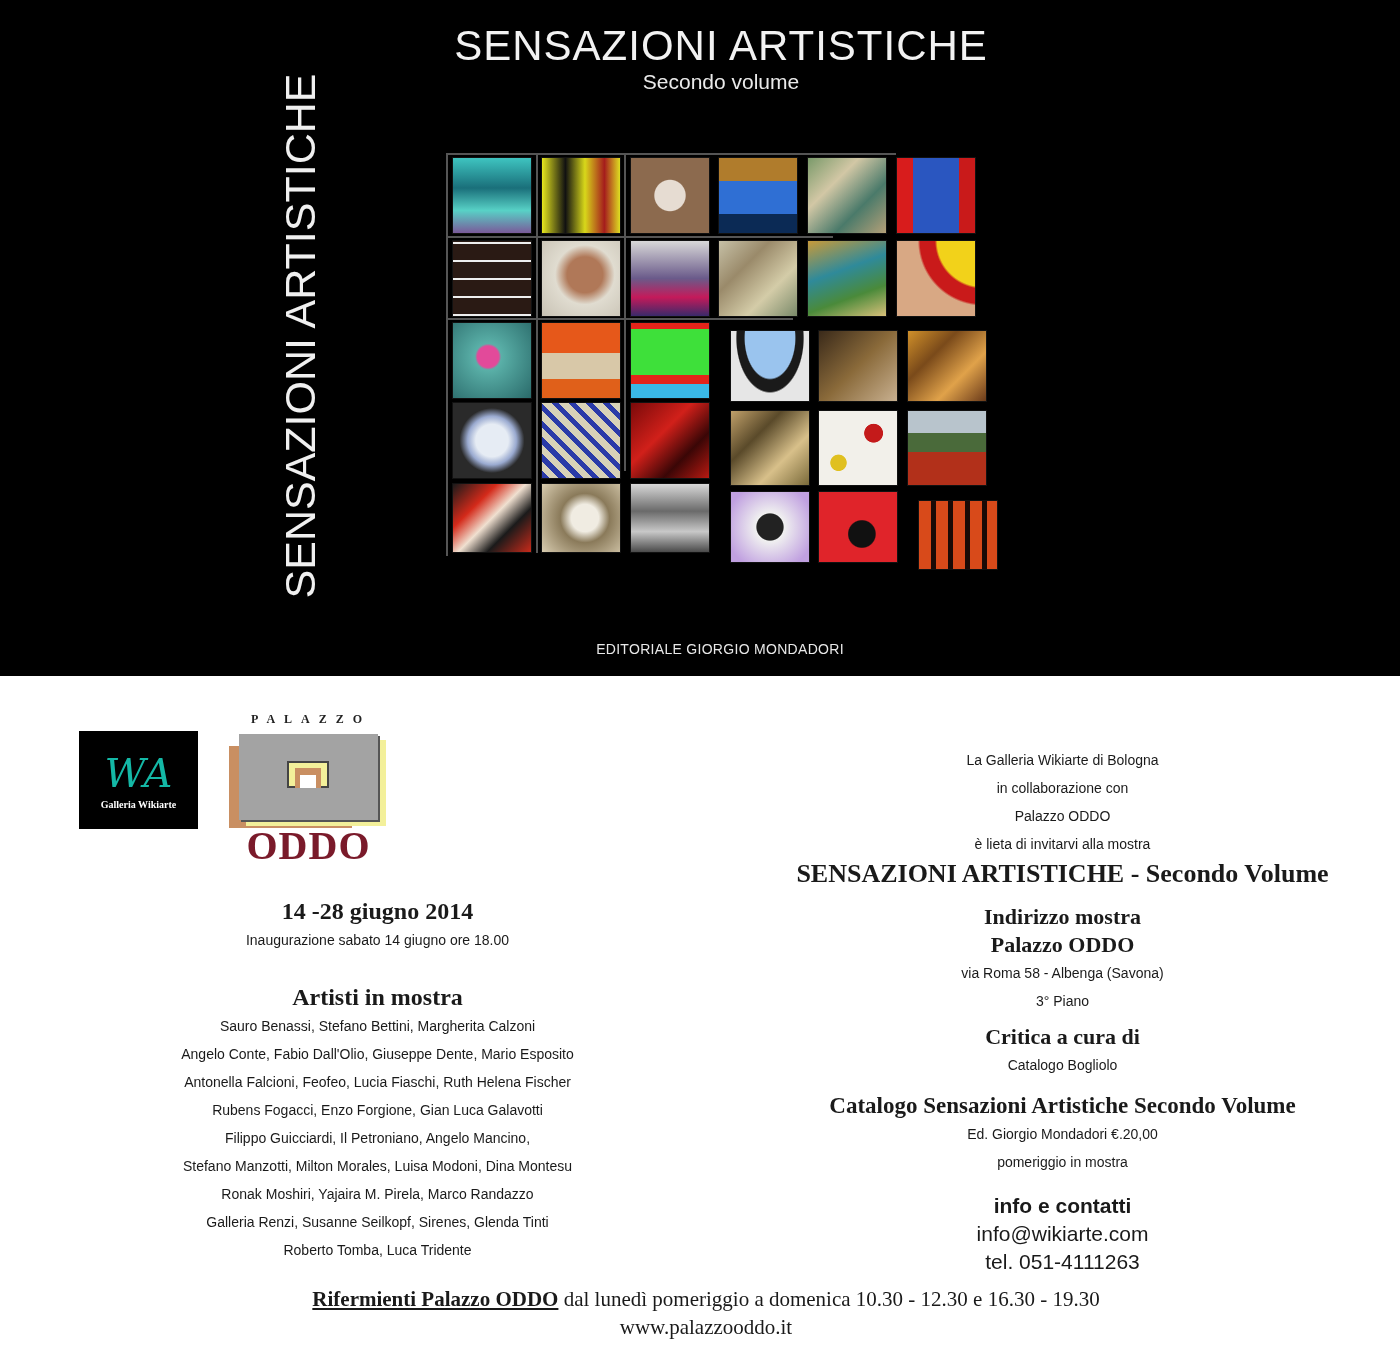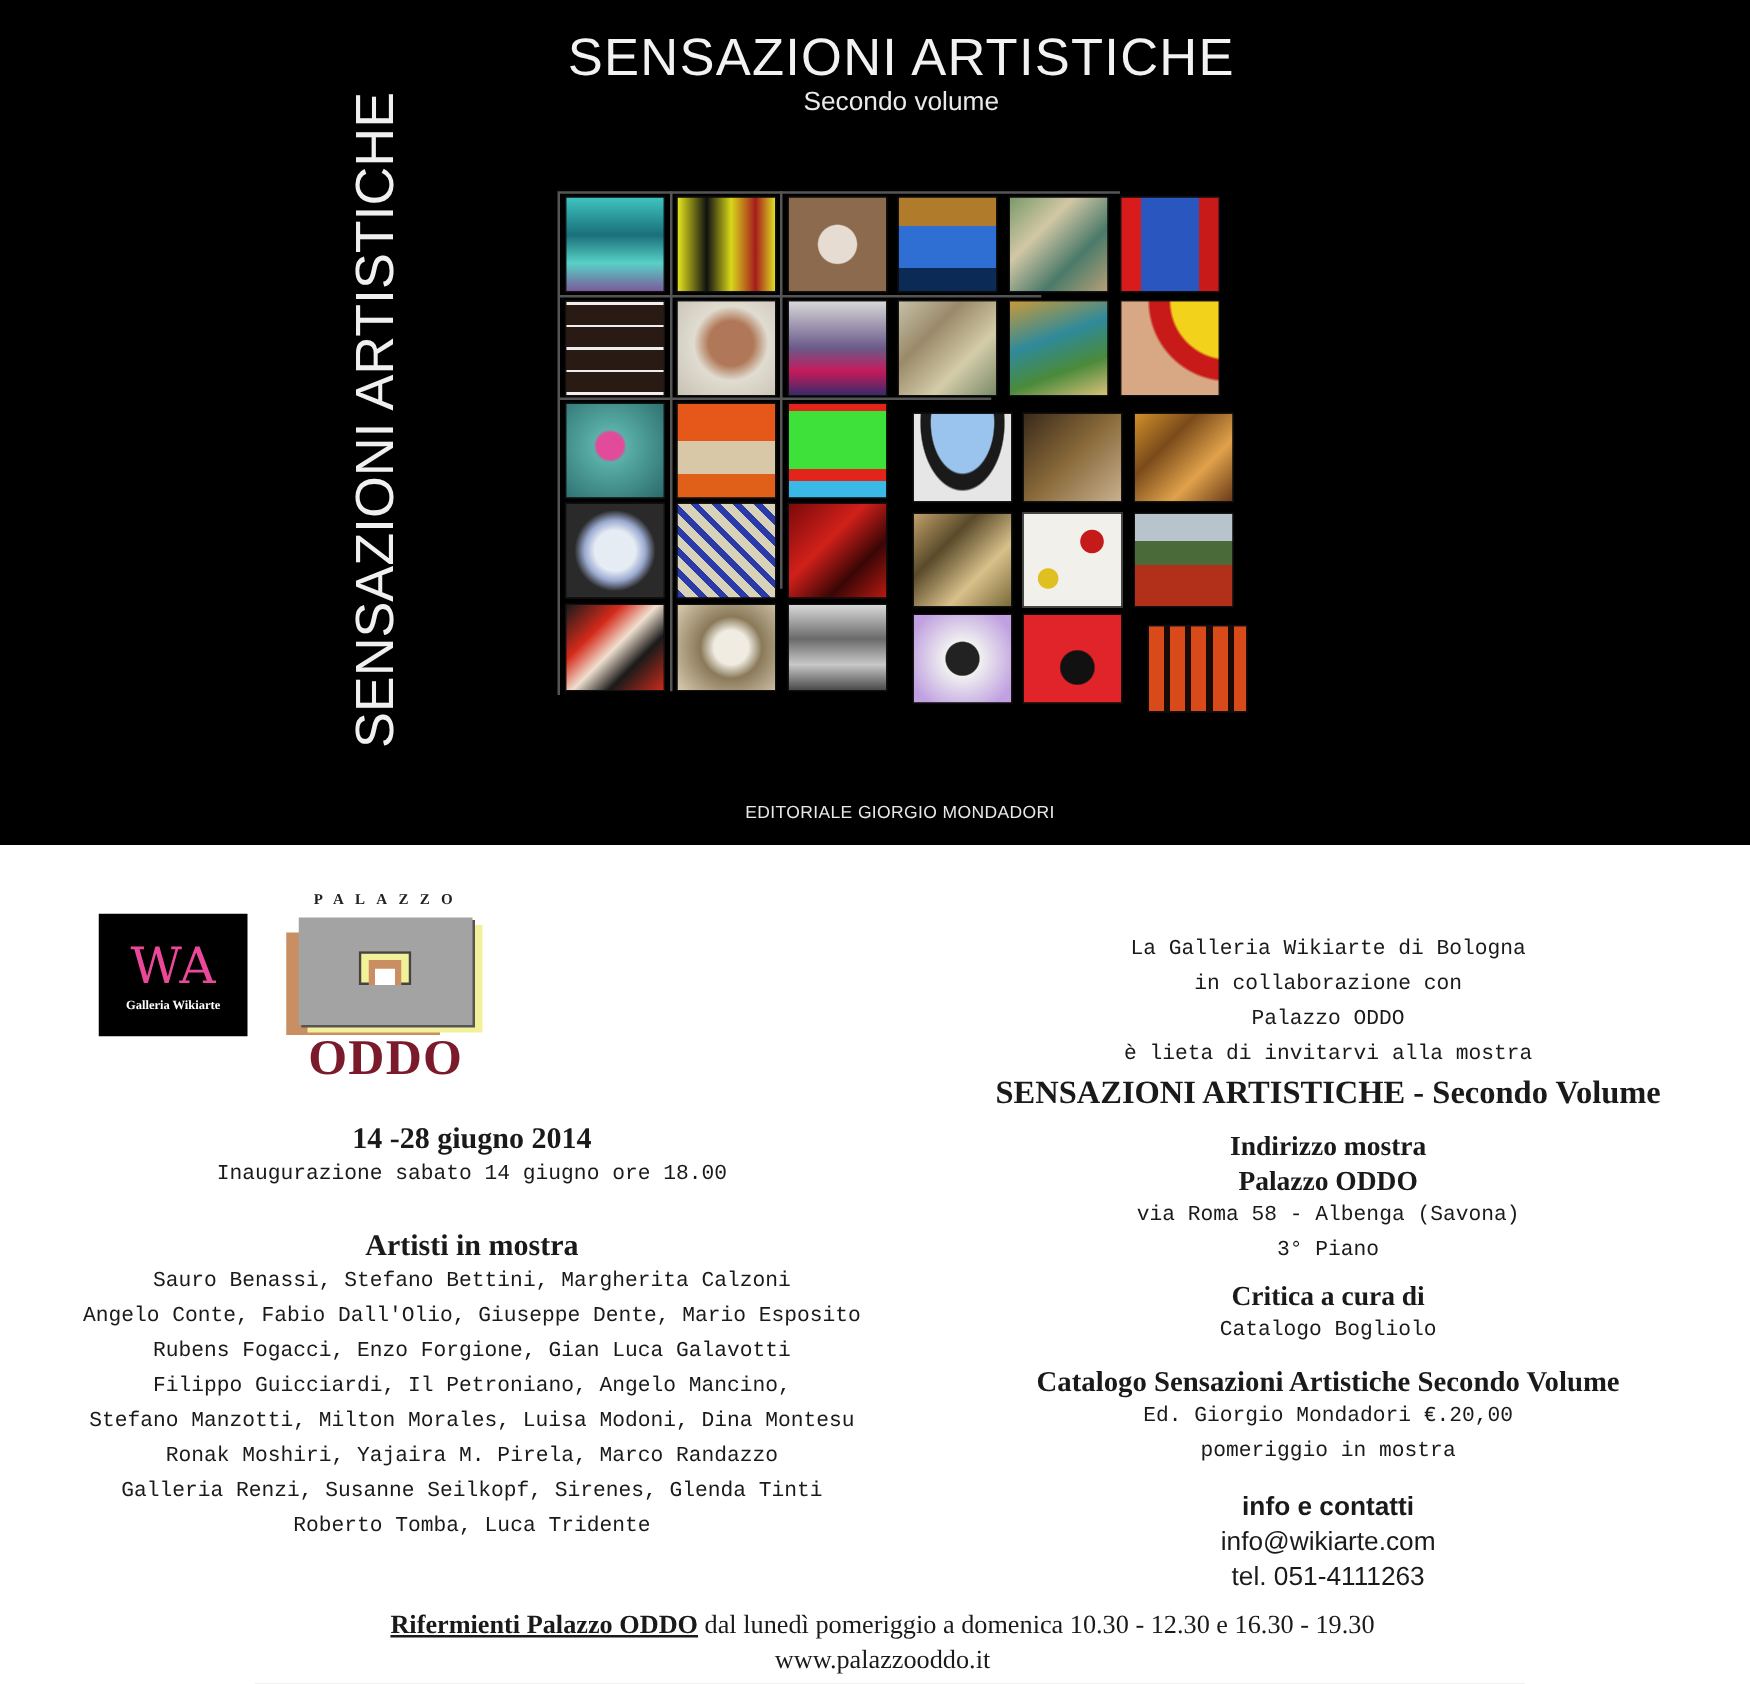--- a/index.html
+++ b/index.html
@@ -18,40 +18,40 @@
     font-family: "Liberation Sans", sans-serif; color: #e8e8e8; font-size: 14px; letter-spacing: 0.3px; }
 
   .grid { position: absolute; left: 0; top: 0; }
   .gridline-h { position: absolute; height: 2px; background: #555; }
   .gridline-v { position: absolute; width: 2px; background: #555; }
   .tile { position: absolute; border: 1px solid #111; }
 
   
   .logo-wiki { position: absolute; left: 79px; top: 731px; width: 119px; height: 98px; background: #000;
     display: flex; flex-direction: column; align-items: center; justify-content: center; }
-  .logo-wiki .mono { font-family: "DejaVu Serif", serif; color: #ec4899; font-size: 40px; line-height: 44px; }
+  .logo-wiki .mono { font-family: "DejaVu Serif", serif; font-style: italic; color: #14b8a6; font-size: 40px; line-height: 44px; }
   .logo-wiki .name { font-family: "Liberation Serif", serif; font-weight: bold; color: #fff; font-size: 10px; margin-top: 4px; }
 
   .logo-oddo { position: absolute; left: 226px; top: 712px; width: 165px; height: 155px; font-weight: bold; }
   .logo-oddo .pal { position: absolute; left: 10px; top: 0; width: 150px; text-align: center;
     font-family: "Liberation Serif", serif; font-size: 12px; letter-spacing: 9px; color: #222; }
   .logo-oddo .sq-orange { position: absolute; left: 3px; top: 34px; width: 123px; height: 82px; background: #c98f62; }
   .logo-oddo .sq-yellow { position: absolute; left: 20px; top: 28px; width: 140px; height: 86px; background: #f3f09a; }
   .logo-oddo .sq-gray { position: absolute; left: 13px; top: 22px; width: 139px; height: 86px; background: #a3a3a3;
     box-shadow: 2px 2px 0 #555; }
   .logo-oddo .win { position: absolute; left: 61px; top: 49px; width: 42px; height: 27px; background: #f3f09a; border: 2px solid #444; }
   .logo-oddo .win-in { position: absolute; left: 69px; top: 56px; width: 26px; height: 20px; background: #c98f62; }
   .logo-oddo .win-in2 { position: absolute; left: 74px; top: 63px; width: 16px; height: 13px; background: #fff; }
   .logo-oddo .oddo { position: absolute; left: 0; top: 112px; width: 165px; text-align: center;
     font-family: "Liberation Serif", serif; font-size: 40px; color: #7a1a2a; letter-spacing: 1px; line-height: 44px; }
 
   .col-left { position: absolute; left: 20px; width: 715px; text-align: center; }
   .col-right { position: absolute; left: 750px; width: 625px; text-align: center; }
   .b { font-weight: bold; text-decoration: underline; }
-  .txt { font-size: 17px; line-height: 28px; font-family: Liberation Mono, monospace; }
+  .txt { font-size: 14px; line-height: 28px; font-family: Liberation Sans, sans-serif; }
   .txt-b { font-size: 22px; line-height: 28px; font-family: "Liberation Serif", serif; font-weight: bold; }
   .big-b { font-size: 24px; line-height: 30px; font-family: "Liberation Serif", serif; font-weight: bold; }
   .sans { font-family: "Liberation Sans", sans-serif; font-size: 21px; line-height: 28px; }
   .sans-b { font-family: "Liberation Sans", sans-serif; font-size: 21px; line-height: 28px; font-weight: bold; }
 
   .footer { position: absolute; left: 0; top: 1285px; width: 1412px; text-align: center; font-family: "Liberation Serif", serif; font-size: 21px; line-height: 28px; }
 </style>
 </head>
 <body>
 
@@ -119,20 +119,21 @@
 <div class="col-left" style="top:896px;">
   <div class="big-b">14 -28 giugno 2014</div>
   <div class="txt">Inaugurazione sabato 14 giugno ore 18.00</div>
 </div>
 
 <div class="col-left" style="top:982px;">
   <div class="big-b">Artisti in mostra</div>
   <div id="artists-list">
       <div class="txt">Sauro Benassi, Stefano Bettini, Margherita Calzoni</div>
       <div class="txt">Angelo Conte, Fabio Dall'Olio, Giuseppe Dente, Mario Esposito</div>
+      <div class="txt">Antonella Falcioni, Feofeo, Lucia Fiaschi, Ruth Helena Fischer</div>
       <div class="txt">Rubens Fogacci, Enzo Forgione, Gian Luca Galavotti</div>
       <div class="txt">Filippo Guicciardi, Il Petroniano, Angelo Mancino,</div>
       <div class="txt">Stefano Manzotti, Milton Morales, Luisa Modoni, Dina Montesu</div>
       <div class="txt">Ronak Moshiri, Yajaira M. Pirela, Marco Randazzo</div>
       <div class="txt">Galleria Renzi, Susanne Seilkopf, Sirenes, Glenda Tinti</div>
       <div class="txt">Roberto Tomba, Luca Tridente</div>
     </div>
 </div>
 
 <div class="col-right" style="top:746px;">

